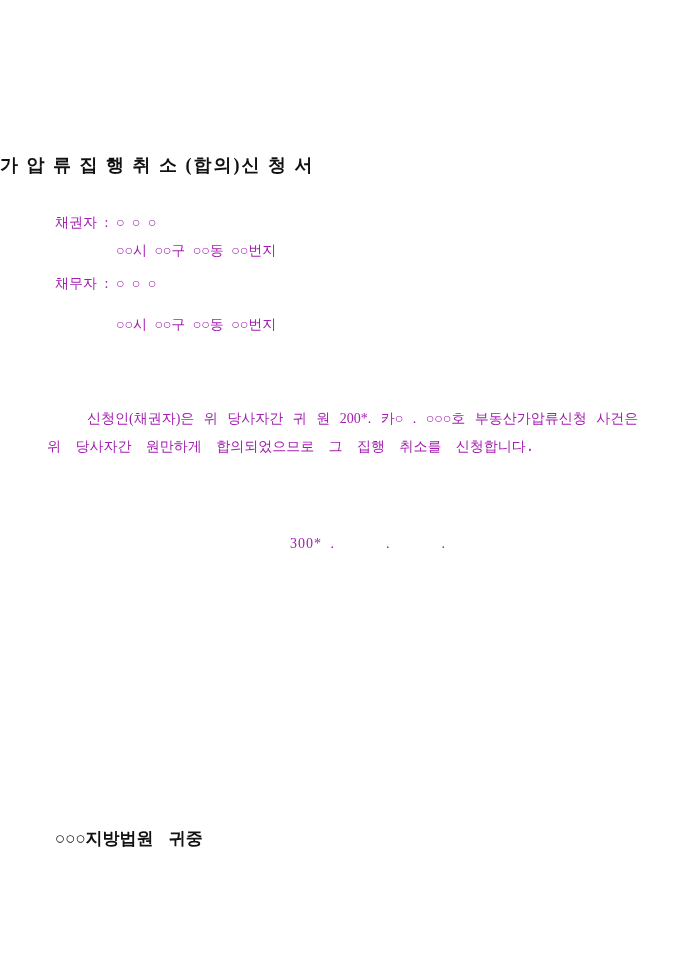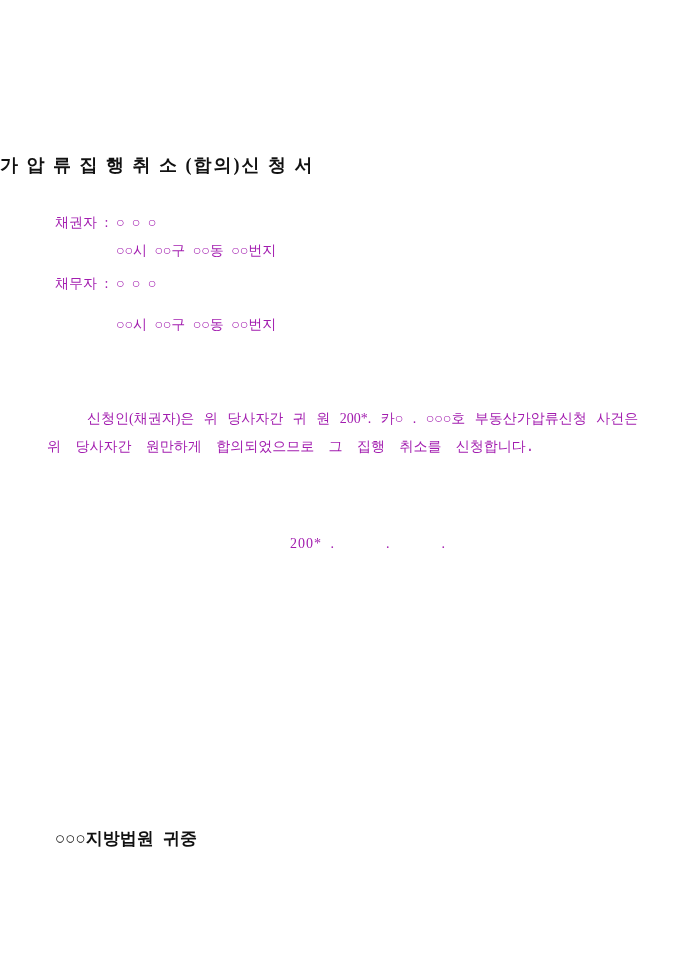--- a/index.html
+++ b/index.html
@@ -43,20 +43,21 @@
   .body-line-2     { top: 438px; left: 47px; width: 590px; word-spacing: 6px; font-family: Liberation Mono, monospace; }
   .date-line       { top: 536px; left: 290px; letter-spacing: 1px; }
   .signature-line  { top: 655px; left: 344px; }
   .court-line {
     top: 827px;
     left: 55px;
     font-size: 17px;
     font-weight: bold;
     word-spacing: 5px;
     color: #111111;
+    font-family: Liberation Mono, monospace;
   }
 </style>
 </head>
 <body>
 
 <div class="page">
 
   <div class="abs title">가 압 류 집 행 취 소 (합의)신 청 서</div>
 
   <div class="abs line creditor-line">채권자 : ○ ○ ○</div>
@@ -64,18 +65,18 @@
   <div class="abs line creditor-addr">○○시 ○○구 ○○동 ○○번지</div>
 
   <div class="abs line debtor-line">채무자 : ○ ○ ○</div>
 
   <div class="abs line debtor-addr">○○시 ○○구 ○○동 ○○번지</div>
 
   <div class="abs line body-line-1">신청인(채권자)은 위 당사자간 귀 원 200*. 카○ . ○○○호 부동산가압류신청 사건은</div>
 
   <div class="abs line body-line-2">위 당사자간 원만하게 합의되었으므로 그 집행 취소를 신청합니다.</div>
 
-  <div class="abs line date-line">200* .      .      .</div>
+  <div class="abs line date-line">300* .      .      .</div>
 
 
   <div class="abs court-line">○○○지방법원 귀중</div>
 
 </div>
 
 </body></html>

